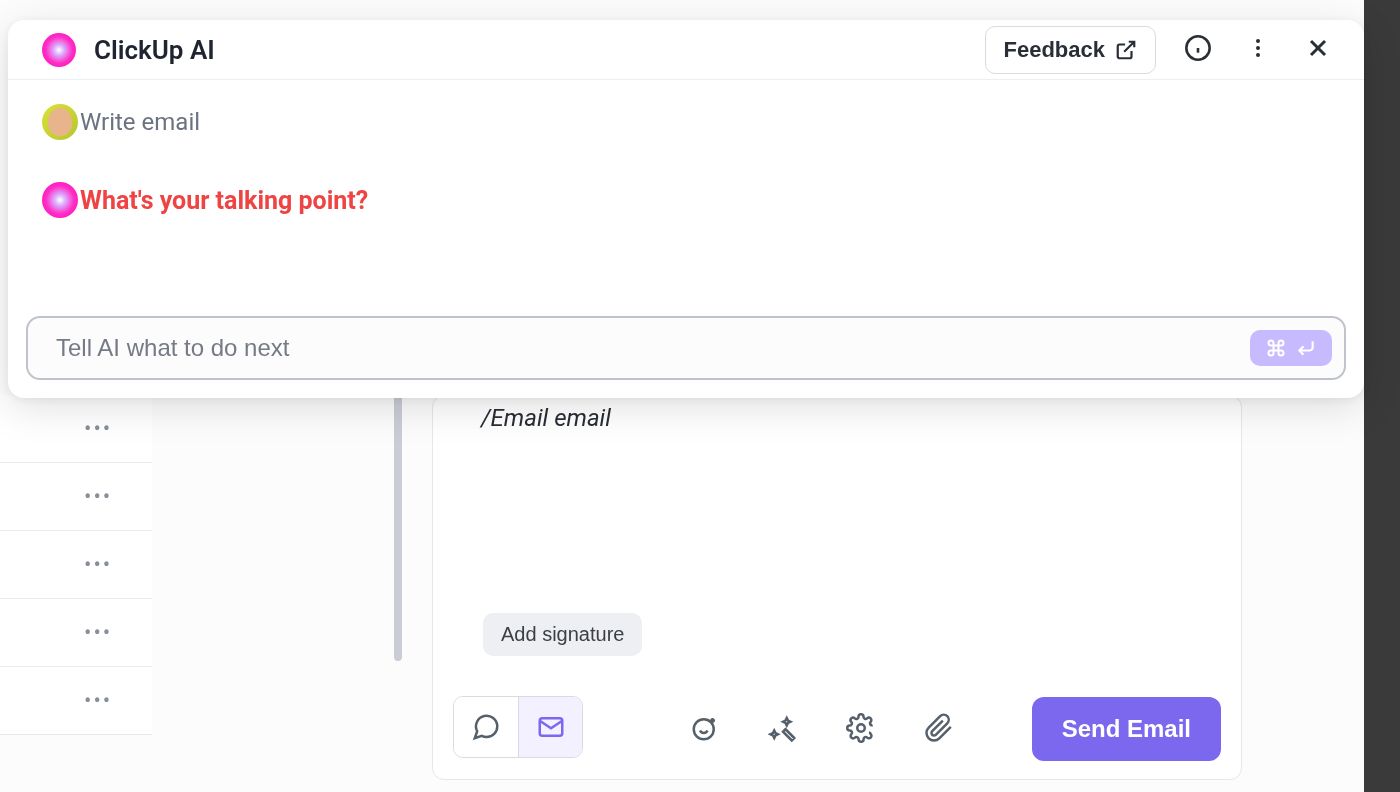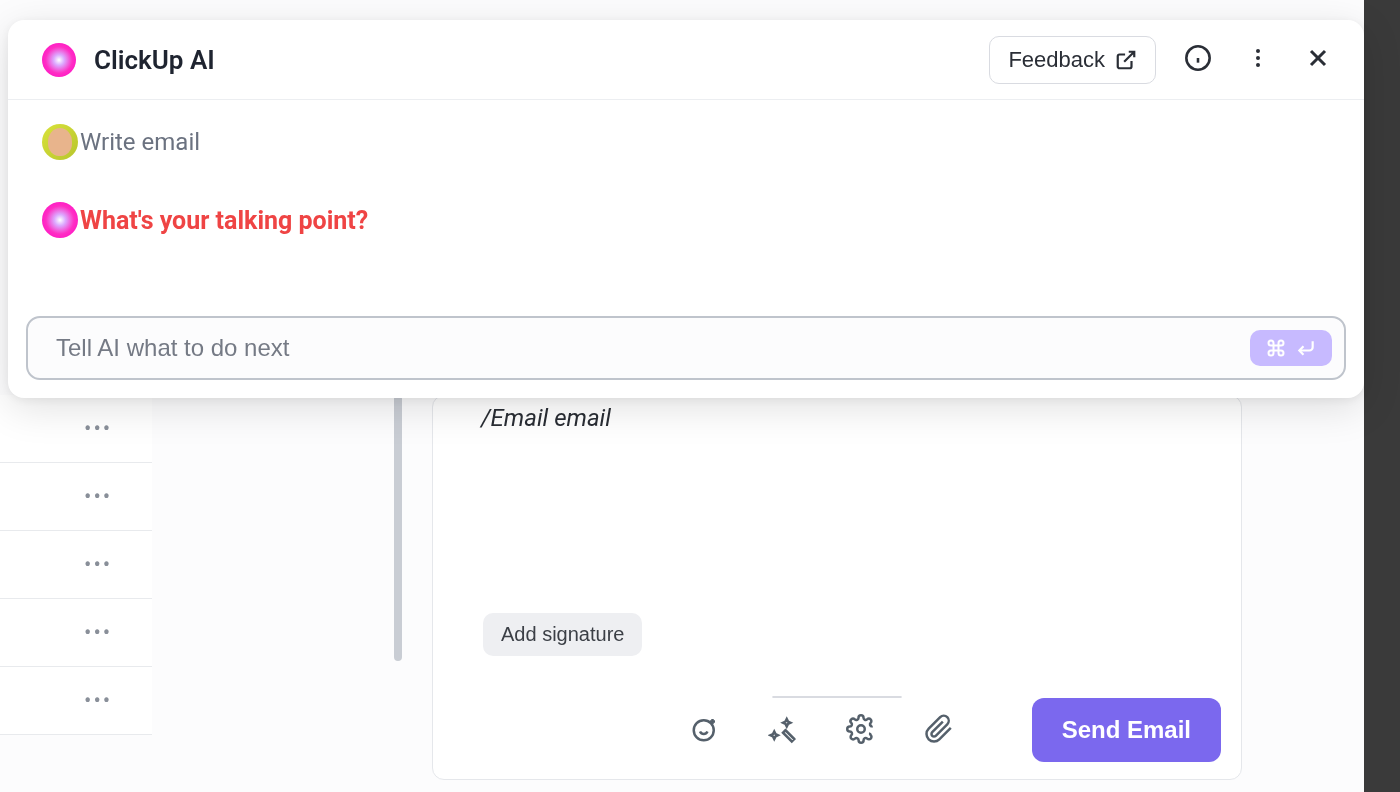--- a/index.html
+++ b/index.html
@@ -86,22 +86,20 @@
     border: none;
     cursor: pointer;
   }
   .email-toolbar {
     position: absolute;
     left: 20px;
     bottom: 17px;
     right: 20px;
     height: 66px;
     display: flex;
-    align-items: center;
-    flex-direction: column;
   }
   .mode-toggle {
     display: inline-flex;
     border: 1.5px solid #d9dbe1;
     border-radius: 10px;
     overflow: hidden;
     height: 62px;
   }
   .mode-toggle button {
     width: 64px;
@@ -148,21 +146,21 @@
     top: 20px;
     width: 1356px;
     height: 378px;
     background: #fff;
     border-radius: 16px;
     box-shadow: 0 10px 40px rgba(0,0,0,0.12), 0 2px 8px rgba(0,0,0,0.06);
     display: flex;
     flex-direction: column;
   }
   .ai-header {
-    height: 80px;
+    height: 60px;
     border-bottom: 1px solid #eceef1;
     display: flex;
     align-items: center;
     padding: 0 26px 0 34px;
   }
   .ai-logo {
     width: 34px;
     height: 34px;
     border-radius: 50%;
     background: radial-gradient(circle at 50% 50%, #fff 0%, #dca9ff 22%, #ff2ec4 55%, #ff00c8 100%);
@@ -182,21 +180,21 @@
   }
   .feedback-btn {
     display: inline-flex;
     align-items: center;
     gap: 10px;
     border: 1.5px solid #d9dbe1;
     background: #fff;
     border-radius: 10px;
     padding: 10px 18px;
     font-size: 22px;
-    font-weight: 400;
+    font-weight: 700;
     color: #2a2e36;
     cursor: pointer;
   }
   .hdr-icon-btn {
     background: none; border: none; cursor: pointer; color: #2a2e36; padding: 6px;
   }
 
   .ai-body {
     flex: 1;
     padding: 24px 34px 12px 34px;

